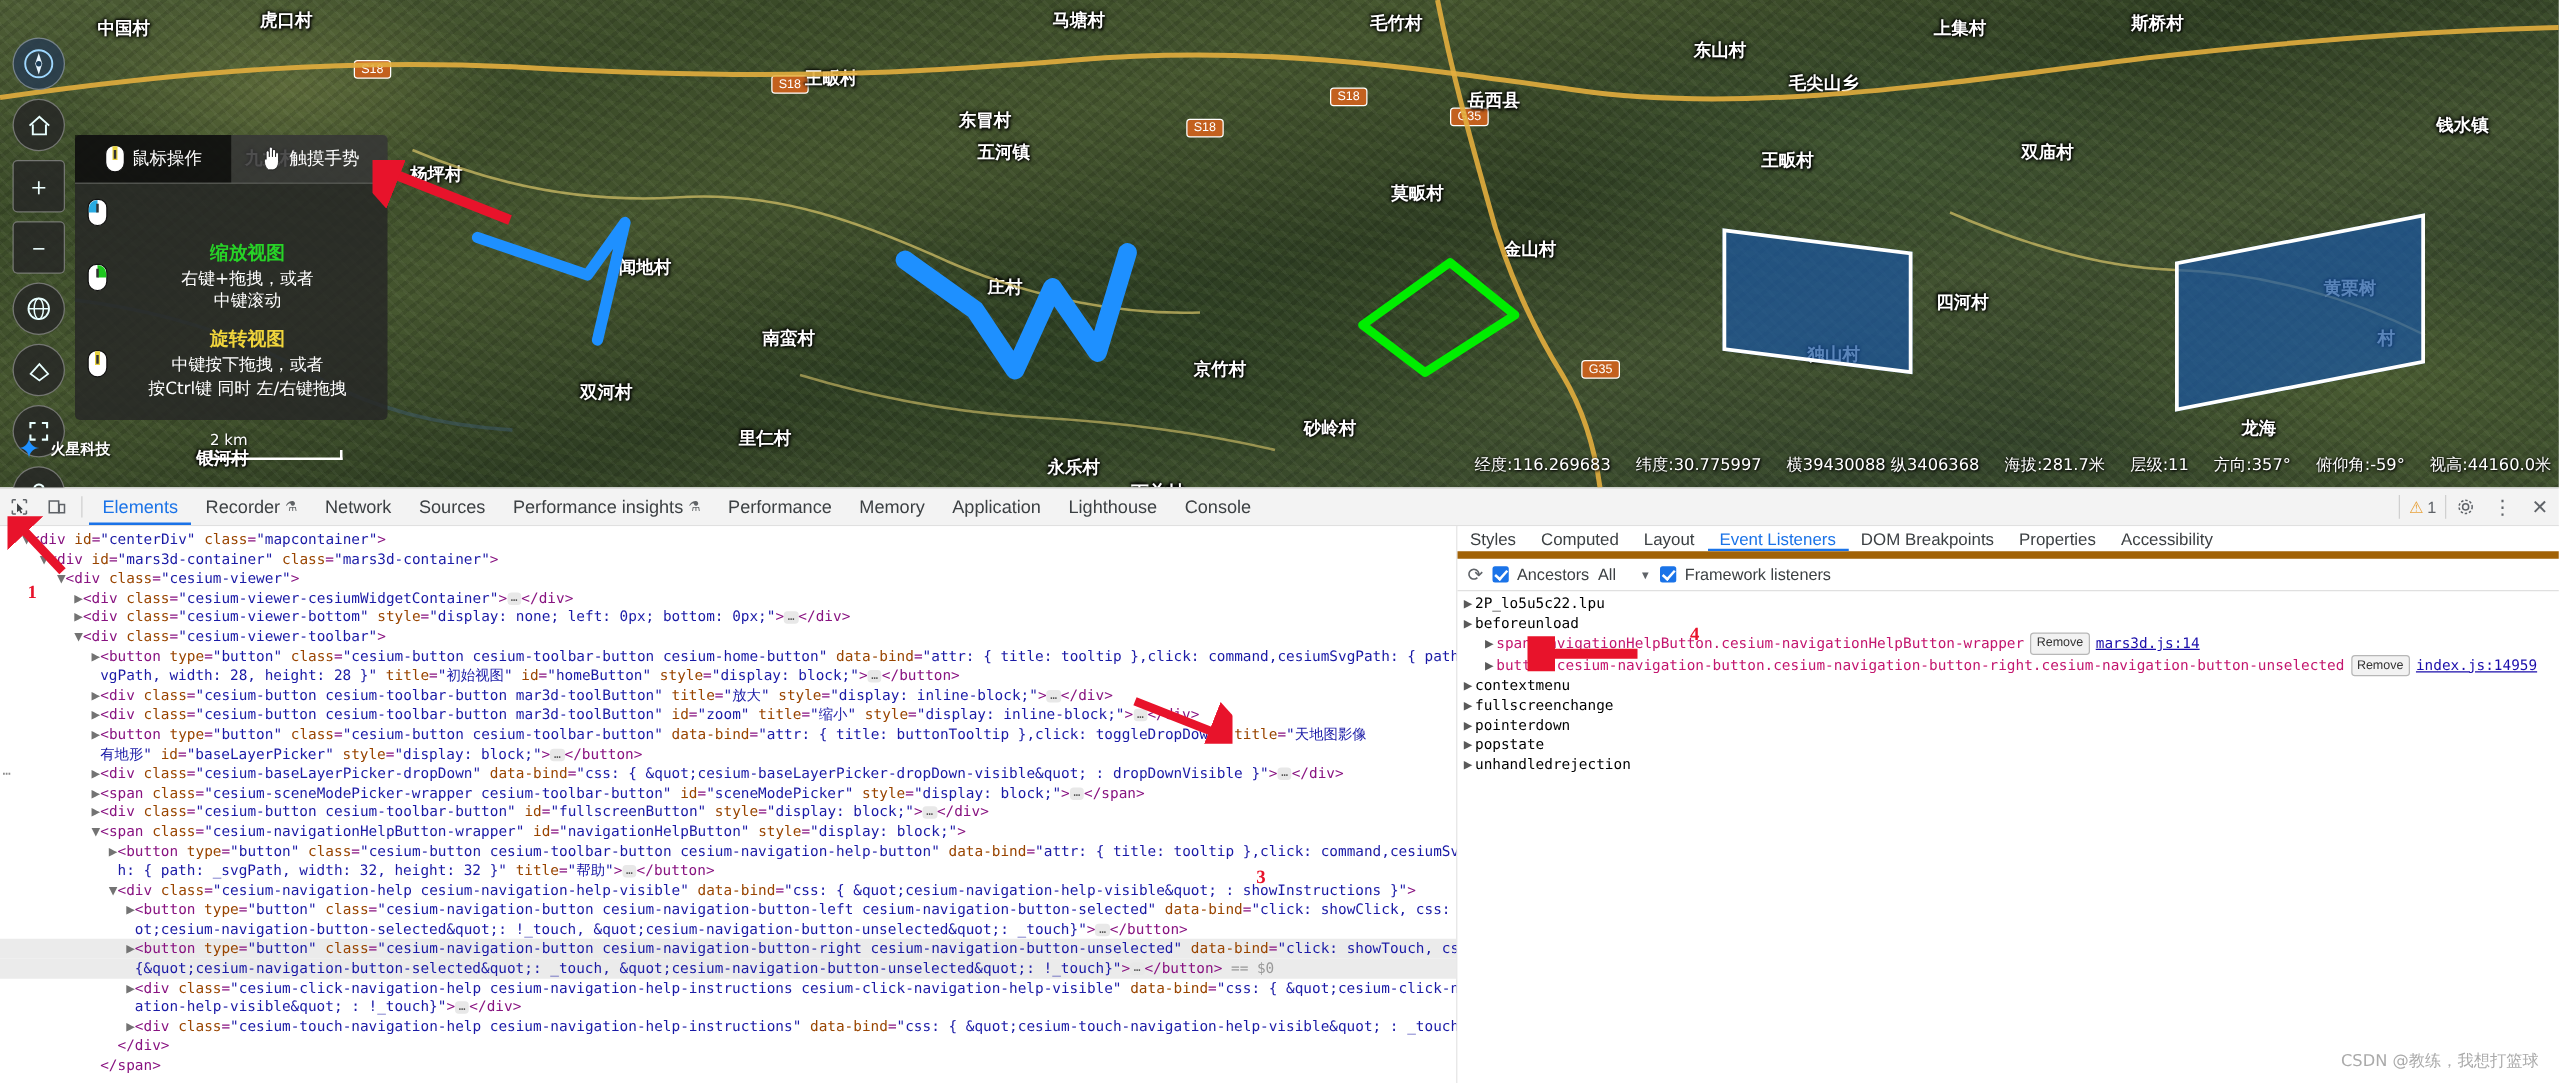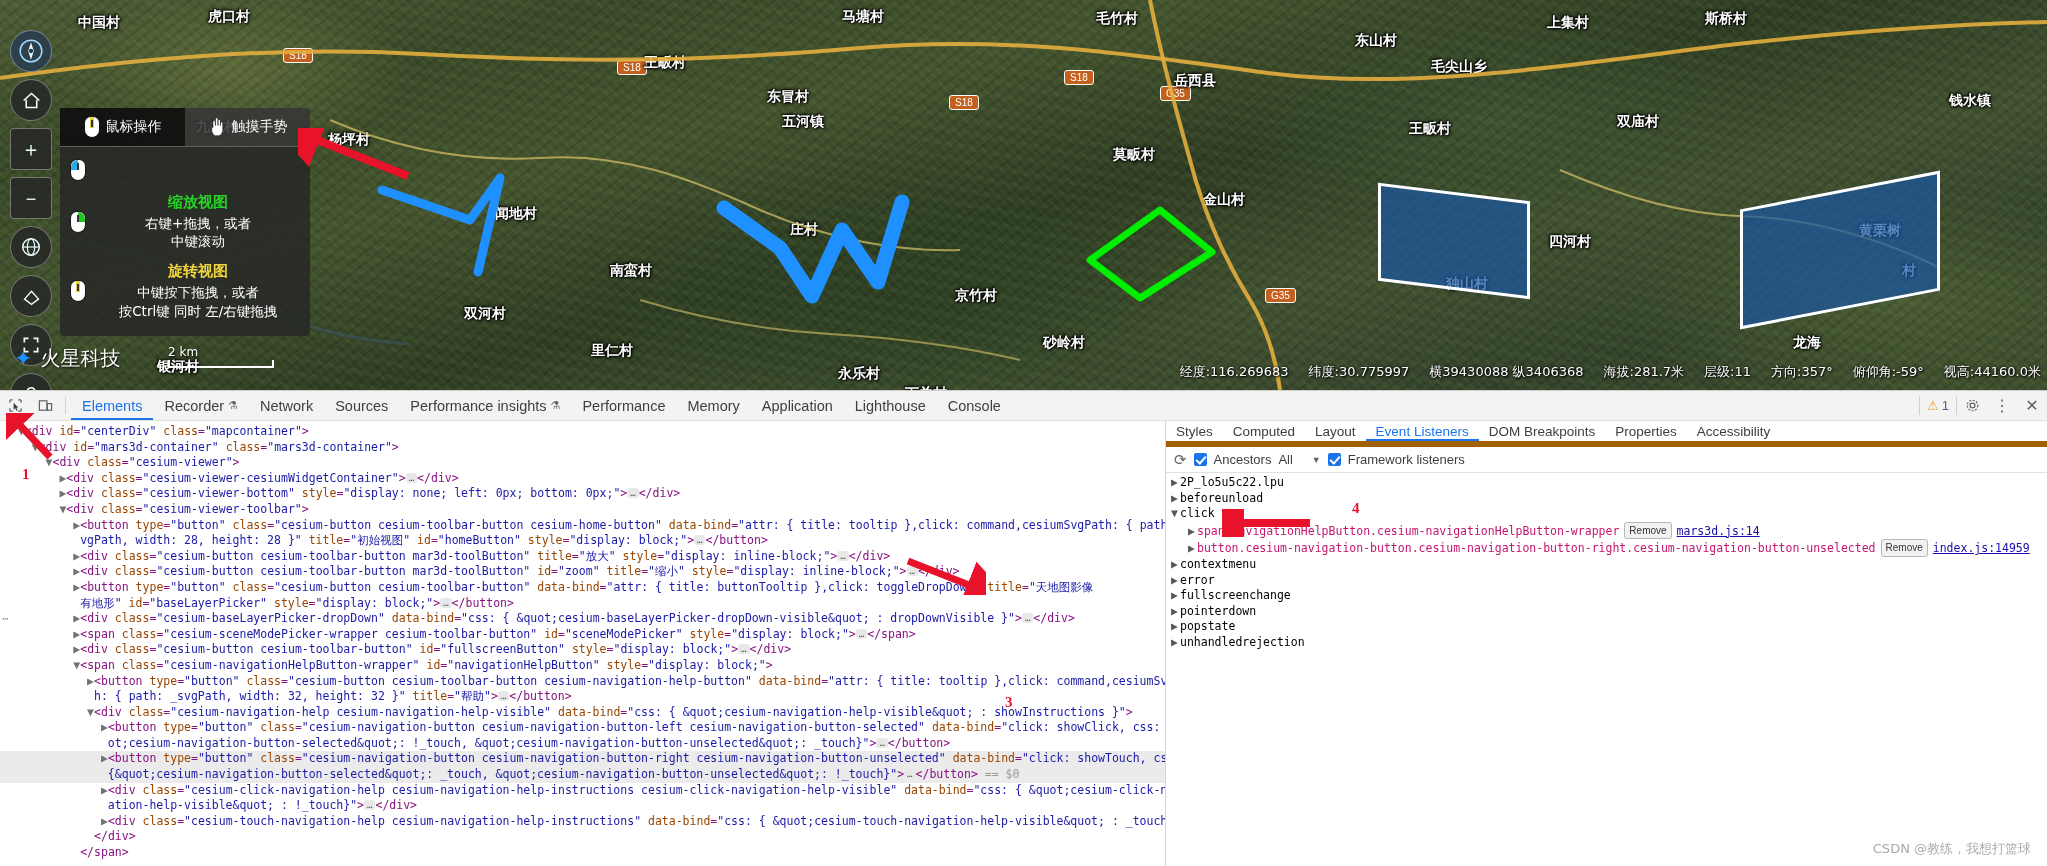--- a/index.html
+++ b/index.html
@@ -64,21 +64,21 @@
   .nh-txt{ flex:1; text-align:center; }
   .nh-title{ font-size:15px; font-weight:700; margin-bottom:2px;}
   .nh-title.pan{ color:#2ea4e8; }
   .nh-title.zoom{ color:#27d327; }
   .nh-title.tilt{ color:#f0d53c; }
   .nh-line{ font-size:13.5px; color:#fff; line-height:1.35; }
 
   
   #map-logo{ position:absolute; left:14px; bottom:18px; display:flex; align-items:center; gap:8px; z-index:25;}
   #map-logo .star{ color:#1e90ff; font-size:22px; }
-  #map-logo .ltxt{ color:#fff; font-size:20px; font-weight:400;
+  #map-logo .ltxt{ color:#fff; font-size:12px; font-weight:700;
     text-shadow:1px 1px 2px #000; font-family:"DejaVu Sans",sans-serif;}
   #map-scale{ position:absolute; left:168px; bottom:22px; z-index:25; color:#fff;
     font-size:12px; text-shadow:1px 1px 2px #000; font-family:"DejaVu Sans",sans-serif;}
   #map-scale .bar{ border:2px solid #fff; border-top:none; height:8px; width:106px; margin-top:1px;}
 
   
   #coord-bar{ position:absolute; right:6px; bottom:9px; z-index:25; display:flex; gap:20px;
     color:#fff; font-size:13px; text-shadow:1px 1px 2px #000, 0 0 3px #000;
     font-family:"DejaVu Sans",sans-serif; white-space:nowrap;}
 
@@ -448,25 +448,23 @@
         <span class="cb"></span>
         <span>Ancestors</span>
         <span>All</span>
         <span class="caret-dd">▼</span>
         <span class="cb"></span>
         <span>Framework listeners</span>
       </div>
       <div id="listeners">
           <div class="ev-row"><span class="tri-r">▶</span><span>2P_lo5u5c22.lpu</span></div>
           <div class="ev-row"><span class="tri-r">▶</span><span>beforeunload</span></div>
-          <div class="ev-row"><span class="tri-r">▼</span><span>click</span></div>
           <div class="ev-row child"><span class="tri-r">▶</span><span class="sel-span">span#navigationHelpButton.cesium-navigationHelpButton-wrapper</span><span class="remove-btn">Remove</span><span class="src-link">mars3d.js:14</span></div>
           <div class="ev-row child"><span class="tri-r">▶</span><span class="sel-span">button.cesium-navigation-button.cesium-navigation-button-right.cesium-navigation-button-unselected</span><span class="remove-btn">Remove</span><span class="src-link">index.js:14959</span></div>
           <div class="ev-row"><span class="tri-r">▶</span><span>contextmenu</span></div>
-          <div class="ev-row"><span class="tri-r">▶</span><span>error</span></div>
           <div class="ev-row"><span class="tri-r">▶</span><span>fullscreenchange</span></div>
           <div class="ev-row"><span class="tri-r">▶</span><span>pointerdown</span></div>
           <div class="ev-row"><span class="tri-r">▶</span><span>popstate</span></div>
           <div class="ev-row"><span class="tri-r">▶</span><span>unhandledrejection</span></div>
         </div>
     </div>
   </div>
 
   <svg class="red-arrow" style="left:6px; top:22px; width:52px; height:48px;" viewBox="0 0 52 48">
     <defs>

